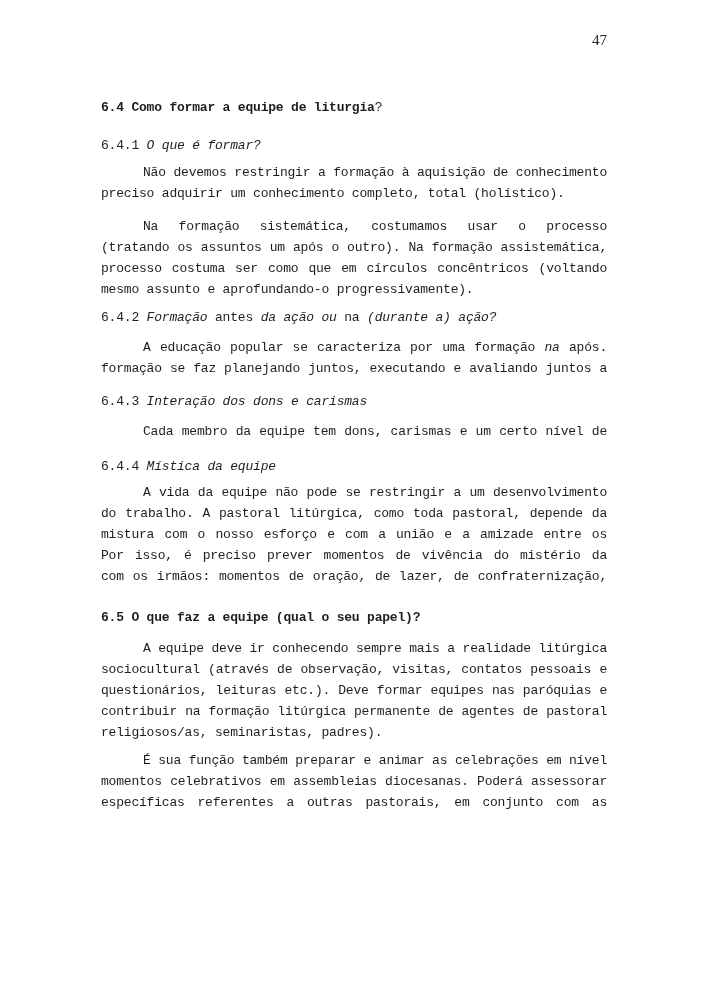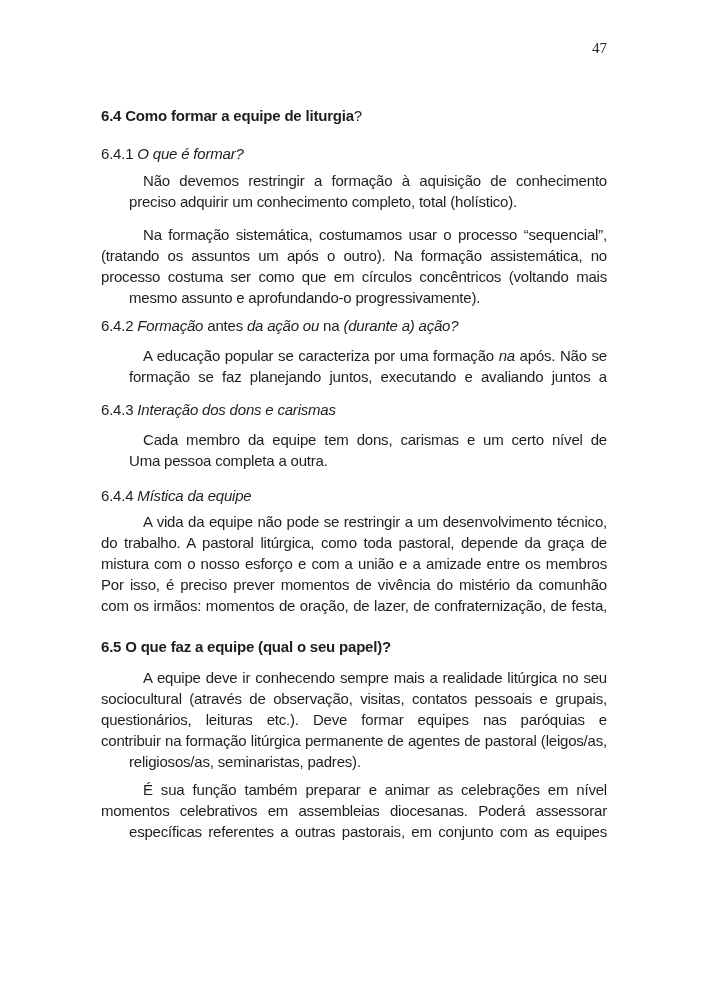--- a/index.html
+++ b/index.html
@@ -2,54 +2,55 @@
 <html><head>
 <meta charset="utf-8">
 <style>
   html, body { margin: 0; padding: 0; background: #ffffff; }
   .page {
     position: relative;
     width: 707px;
     height: 1000px;
     box-sizing: border-box;
     background: #ffffff;
-    padding: 40px 100px 0 101px;
+    padding: 32px 100px 0 101px;
     font-family: "Liberation Sans", sans-serif;
     color: #1e1e1e;
     overflow: hidden;
   }
   .page-number {
     height: 16px;
     line-height: 16px;
     text-align: right;
     font-family: "Liberation Serif", "DejaVu Serif", serif;
     font-size: 15px;
     color: #222222;
   }
   .block {
-    font-size: 15px;
+    font-size: 13px;
     letter-spacing: -0.2px;
     margin: 0;
+    font-family: Liberation Mono, monospace;
   }
   .h-section, .h-sub {
     line-height: 21px;
     height: 21px;
     white-space: nowrap;
     overflow: hidden;
   }
   .h-section { font-weight: normal; }
   .line {
     height: 21px;
     line-height: 21px;
     text-align: justify;
     text-justify: inter-word;
     overflow: hidden;
   }
   .line.j { text-align-last: justify; }
-  .line.last { text-align-last: left; margin-left: 28px; }
+  .line.last { text-align-last: left; }
   .line.first { padding-left: 42px; }
   .regular { font-weight: normal; font-style: normal; }
   .bold { font-weight: bold; font-style: normal; }
   .italic { font-style: italic; font-weight: normal; }
 </style>
 </head>
 <body>
 
 <div class="page">
   <div class="page-number">47</div>
@@ -74,21 +75,20 @@
 
   <div class="block paragraph" style="margin-top:9px">
       <div class="line first j"><span class="regular">A educação popular se caracteriza por uma formação </span><span class="italic">na</span><span class="regular"> após. Não se trata de</span></div>
       <div class="line last"><span class="regular">formação se faz planejando juntos, executando e avaliando juntos a ação.</span></div>
     </div>
 
   <div class="block h-sub" style="margin-top:12px"><span class="regular">6.4.3 </span><span class="italic">Interação dos dons e carismas</span></div>
 
   <div class="block paragraph" style="margin-top:9px">
       <div class="line first j"><span class="regular">Cada membro da equipe tem dons, carismas e um certo nível de conhecimento</span></div>
-      <div class="line last"><span class="regular">Uma pessoa completa a outra.</span></div>
     </div>
 
   <div class="block h-sub" style="margin-top:14px"><span class="regular">6.4.4 </span><span class="italic">Mística da equipe</span></div>
 
   <div class="block paragraph" style="margin-top:5px">
       <div class="line first j"><span class="regular">A vida da equipe não pode se restringir a um desenvolvimento técnico, funcional,</span></div>
       <div class="line j"><span class="regular">do trabalho. A pastoral litúrgica, como toda pastoral, depende da graça de Deus que se</span></div>
       <div class="line j"><span class="regular">mistura com o nosso esforço e com a união e a amizade entre os membros da equipe.</span></div>
       <div class="line j"><span class="regular">Por isso, é preciso prever momentos de vivência do mistério da comunhão com Deus e</span></div>
       <div class="line j"><span class="regular">com os irmãos: momentos de oração, de lazer, de confraternização, de festa, de</span></div>

